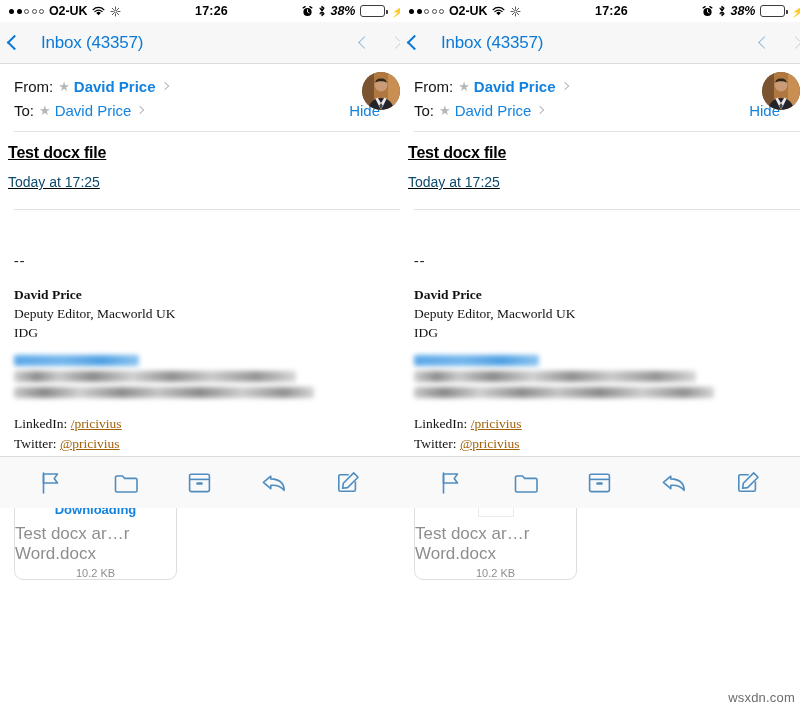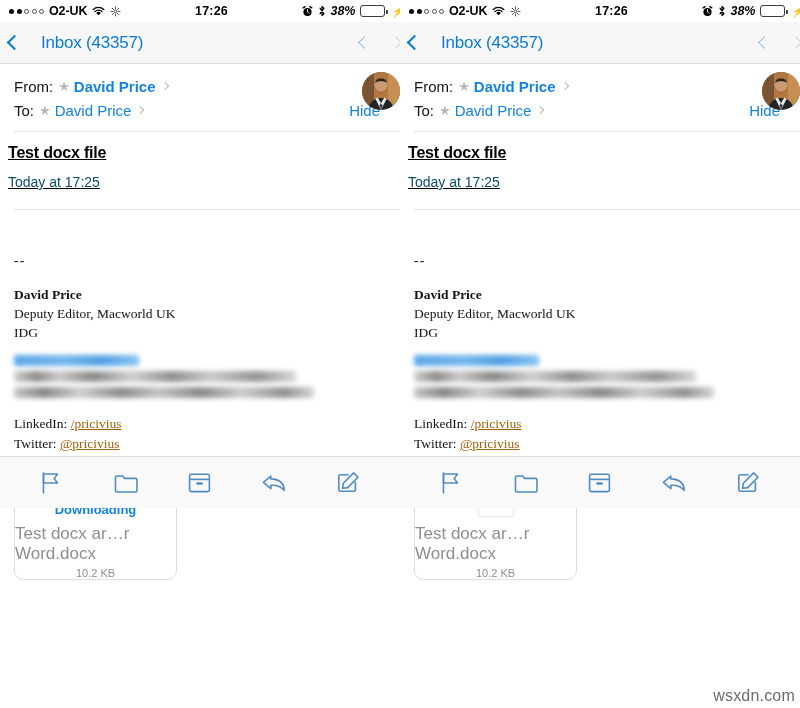--- a/index.html
+++ b/index.html
@@ -174,21 +174,21 @@
     width: 400px; height: 52px;
     background: #f9f9f9; border-top: 1px solid #dcdcdc;
     display: flex; align-items: center; justify-content: space-around;
     padding: 0 14px;
   }
   .tb-btn { cursor: pointer; display: flex; align-items: center; justify-content: center; width: 44px; height: 40px; }
   .tb-btn svg { display: block; }
 
   .watermark {
     position: absolute; right: 5px; bottom: 3px;
-    font-size: 16px; color: #6c6c6c;
+    font-size: 13px; color: #6c6c6c;
     font-family: "Liberation Sans", sans-serif;
     letter-spacing: .2px;
     pointer-events: none;
   }
 </style>
 </head>
 <body>
 
 <div class="stage">
 

